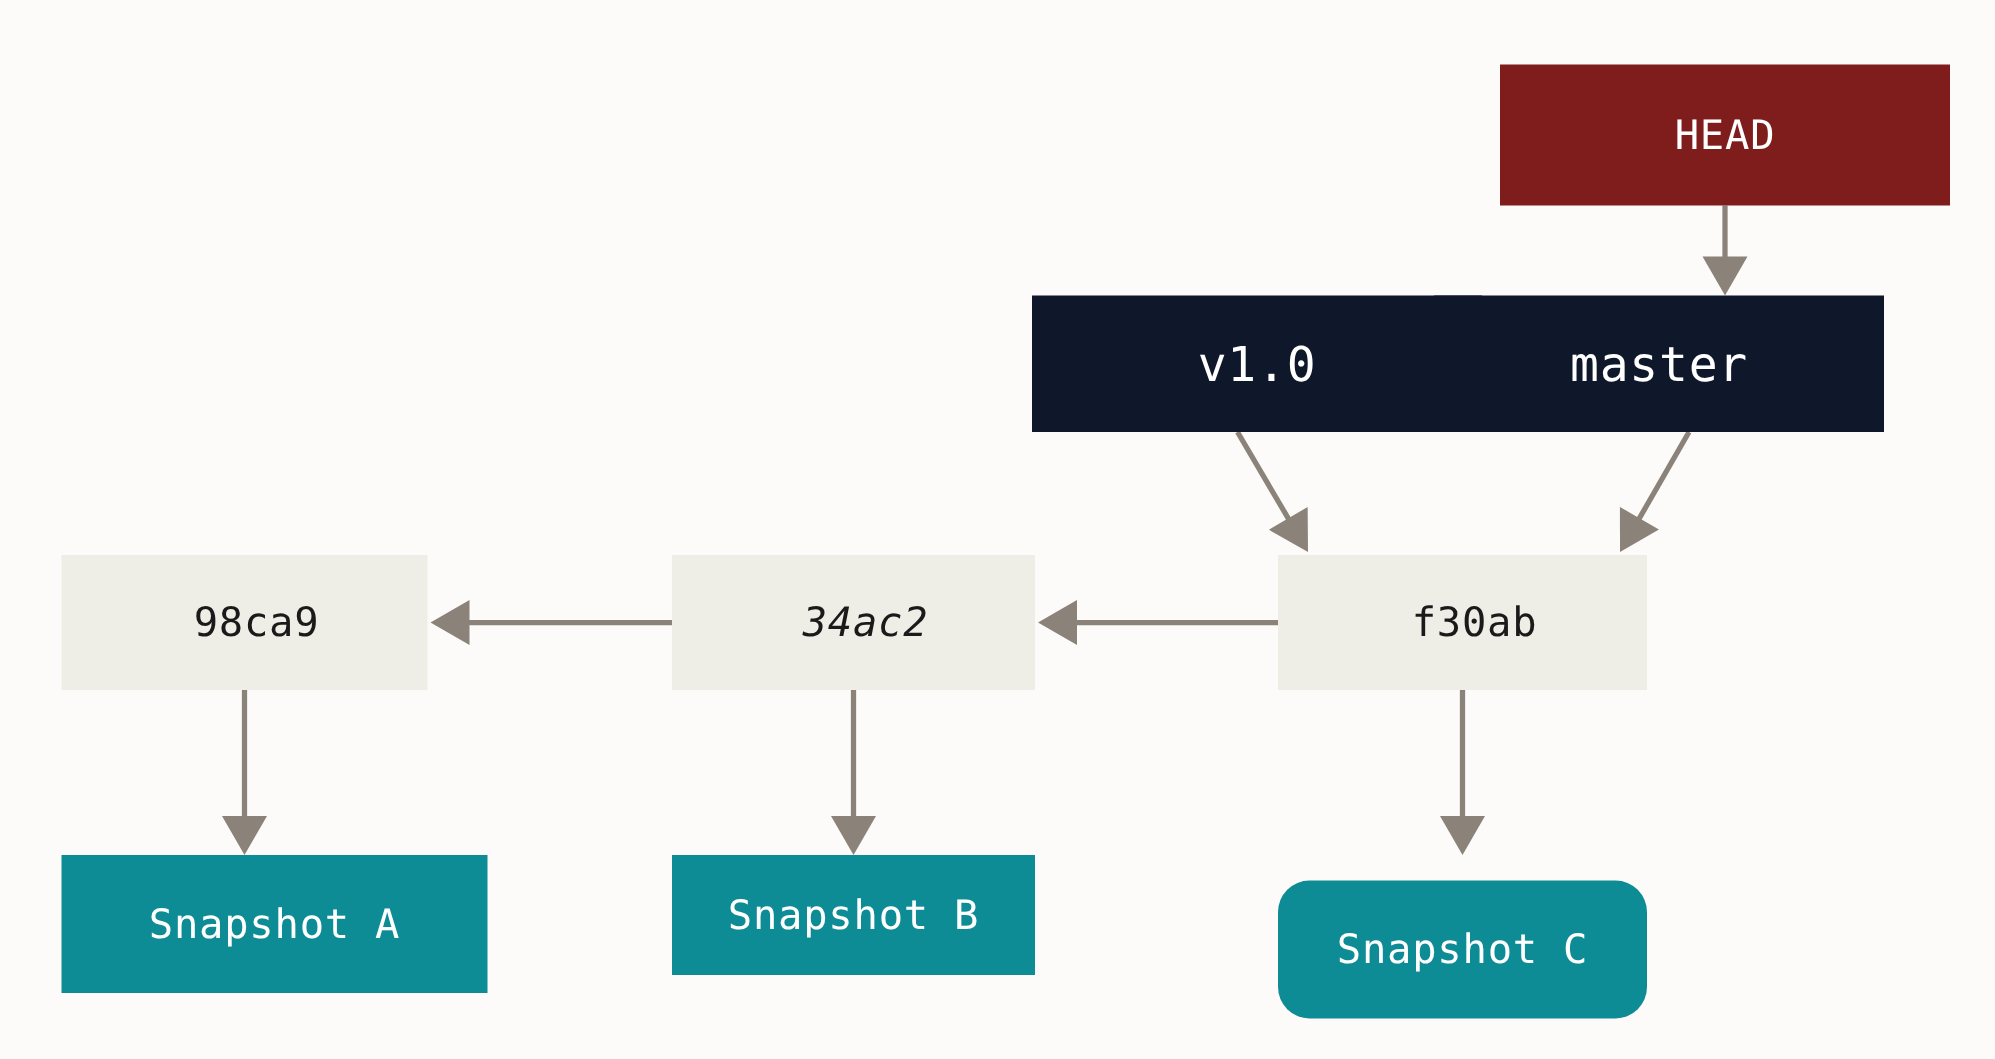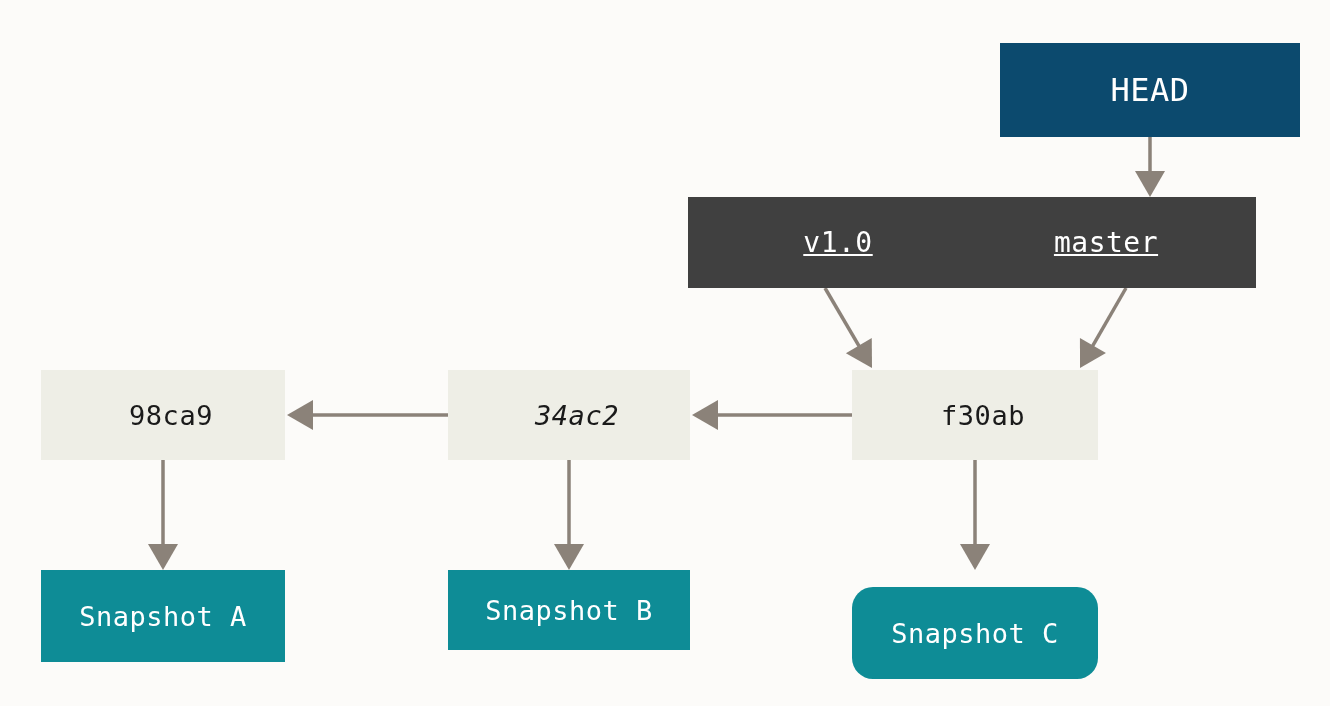--- a/index.html
+++ b/index.html
@@ -22,29 +22,28 @@
     position: absolute;
     display: flex;
     align-items: center;
     justify-content: center;
     box-sizing: border-box;
     font-family: "DejaVu Sans Mono", "Liberation Mono", monospace;
     letter-spacing: 0.5px;
     white-space: pre;
   }
   .node-head {
-    background: #0c4a6e;
+    background: #7f1d1d;
+    color: #ffffff;
+    font-size: 27px;
+  }
+  .node-ref {
+    background: #0f172a;
     color: #ffffff;
     font-size: 32px;
-  }
-  .node-ref {
-    background: #404040;
-    color: #ffffff;
-    font-size: 28px;
-    text-decoration: underline;
   }
   .node-commit {
     background: #eeeee6;
     color: #1a1a1a;
     font-size: 27px;
     padding-left: 16px;
   }
   .node-snapshot {
     background: #0e8c96;
     color: #ffffff;
@@ -104,19 +103,19 @@
   <div class="node node-ref" style="left: 688px; top: 197px; width: 300px; height: 91px;"><span>v1.0</span></div>
 
   <div class="node node-ref" style="left: 956px; top: 197px; width: 300px; height: 91px;"><span>master</span></div>
 
   <div class="node node-commit" style="left: 41px; top: 370px; width: 244px; height: 90px;"><span>98ca9</span></div>
 
   <div class="node node-commit" style="left: 448px; top: 370px; width: 242px; height: 90px; font-style: italic;"><span>34ac2</span></div>
 
   <div class="node node-commit" style="left: 852px; top: 370px; width: 246px; height: 90px; justify-content: center;"><span>f30ab</span></div>
 
-  <div class="node node-snapshot" style="left: 41px; top: 570px; width: 244px; height: 92px;"><span>Snapshot A</span></div>
+  <div class="node node-snapshot" style="left: 41px; top: 570px; width: 284px; height: 92px;"><span>Snapshot A</span></div>
 
   <div class="node node-snapshot" style="left: 448px; top: 570px; width: 242px; height: 80px;"><span>Snapshot B</span></div>
 
   <div class="node node-snapshot" style="left: 852px; top: 587px; width: 246px; height: 92px; border-radius: 21px;"><span>Snapshot C</span></div>
 
 </div>
 
 </body></html>

